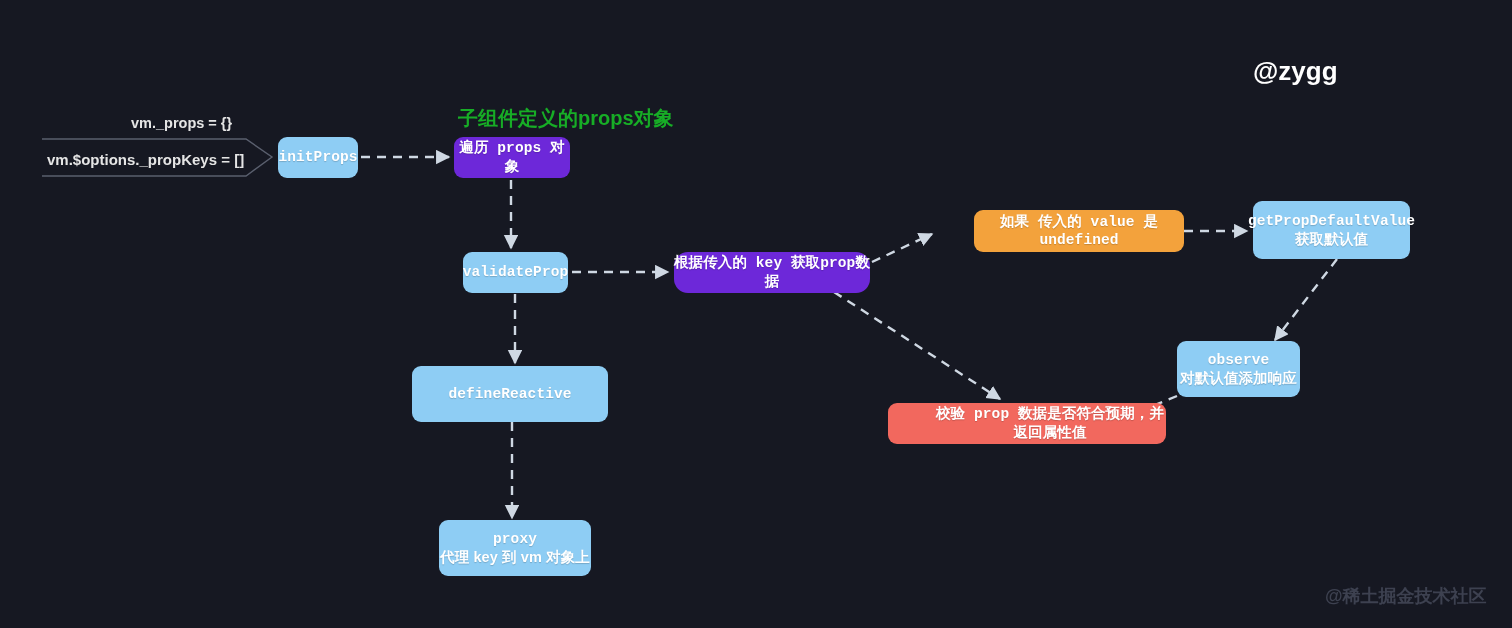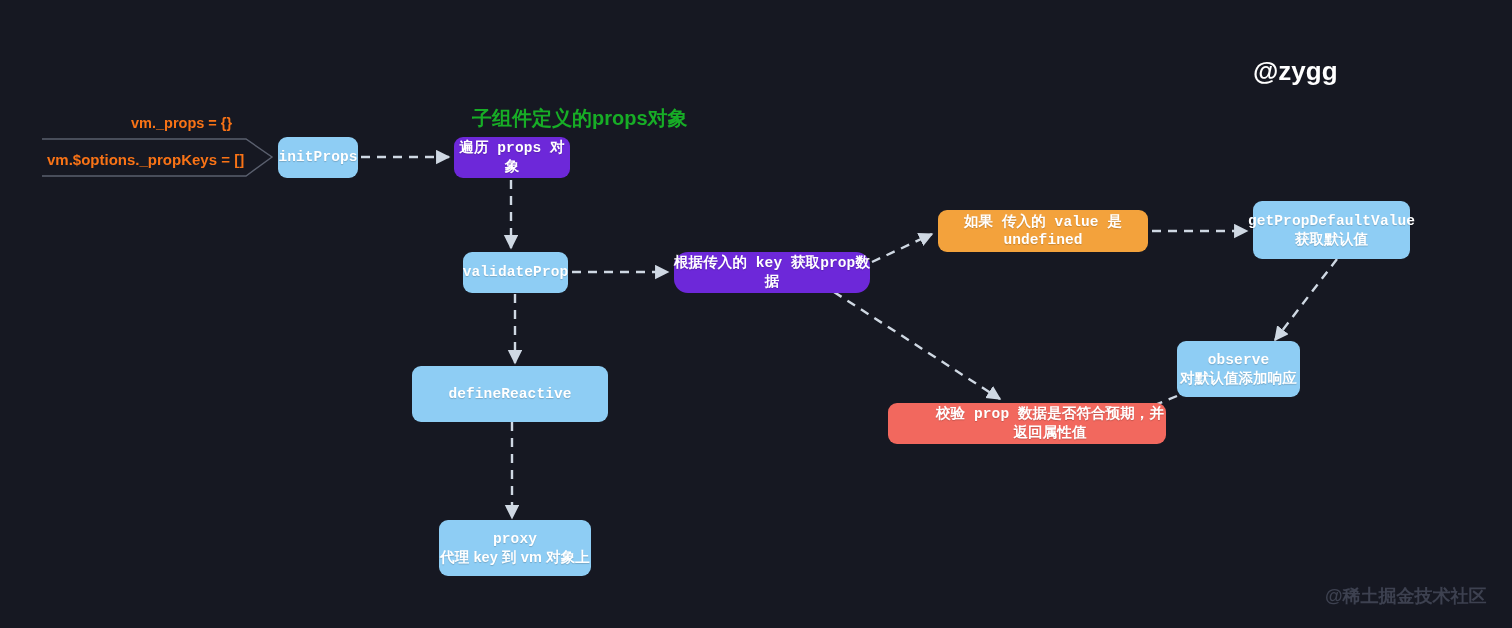--- a/index.html
+++ b/index.html
@@ -35,26 +35,26 @@
     font-weight: bold;
     text-align: center;
     line-height: 1.26;
     letter-spacing: 0.1px;
     text-shadow: 0 1px 1px rgba(0,0,0,0.18);
   }
   .node .l1 { display: block; font-family: Liberation Mono, monospace; }
   .node .l2 { display: block; font-weight: bold; }
   .node-blue   { background: #8ecdf4; }
   .node-green  { background: #6d28d9; }
-  .node-orange { background: #f3a23c; }
+  .node-orange { background: #f3a23c; margin-left: 36px; }
   .node-red    { background: #f2685e; padding-left: 46px; }
 
   .free-label {
     position: absolute;
-    color: #f97316;
+    color: #e5e5e5;
     font-weight: bold;
     white-space: nowrap;
   }
   .label-green {
     position: absolute;
     color: #17ad26;
     font-weight: bold;
     white-space: nowrap;
   }
   .watermark-top {
@@ -104,21 +104,21 @@
 
     <line x1="1337" y1="259" x2="1275" y2="340" stroke="#cfd8e3" stroke-width="2.4" stroke-dasharray="9 7" marker-end="url(#ah)"></line>
 
     <line x1="1177" y1="396" x2="1108" y2="424" stroke="#cfd8e3" stroke-width="2.4" stroke-dasharray="9 7" marker-end="url(#ah)"></line>
   </svg>
 
   <div class="free-label" style="left:131px; top:115px; font-size:14.5px;">vm._props = {}</div>
 
   <div class="free-label" style="left:47px; top:151px; font-size:15px;">vm.$options._propKeys = []</div>
 
-  <div class="label-green" style="left:472px; top:105px; font-size:20px;">子组件定义的props对象</div>
+  <div class="label-green" style="left:458px; top:105px; font-size:20px;">子组件定义的props对象</div>
 
   <div class="node node-blue" style="left:278px; top:137px; width:80px; height:41px; font-size:14.5px;">
     <span class="l1">initProps</span>
   </div>
 
   <div class="node node-green" style="left:454px; top:137px; width:116px; height:41px; font-size:14.5px;">
     <span class="l1">遍历 props 对象</span>
   </div>
 
   <div class="node node-blue" style="left:463px; top:252px; width:105px; height:41px; font-size:14.5px;">

